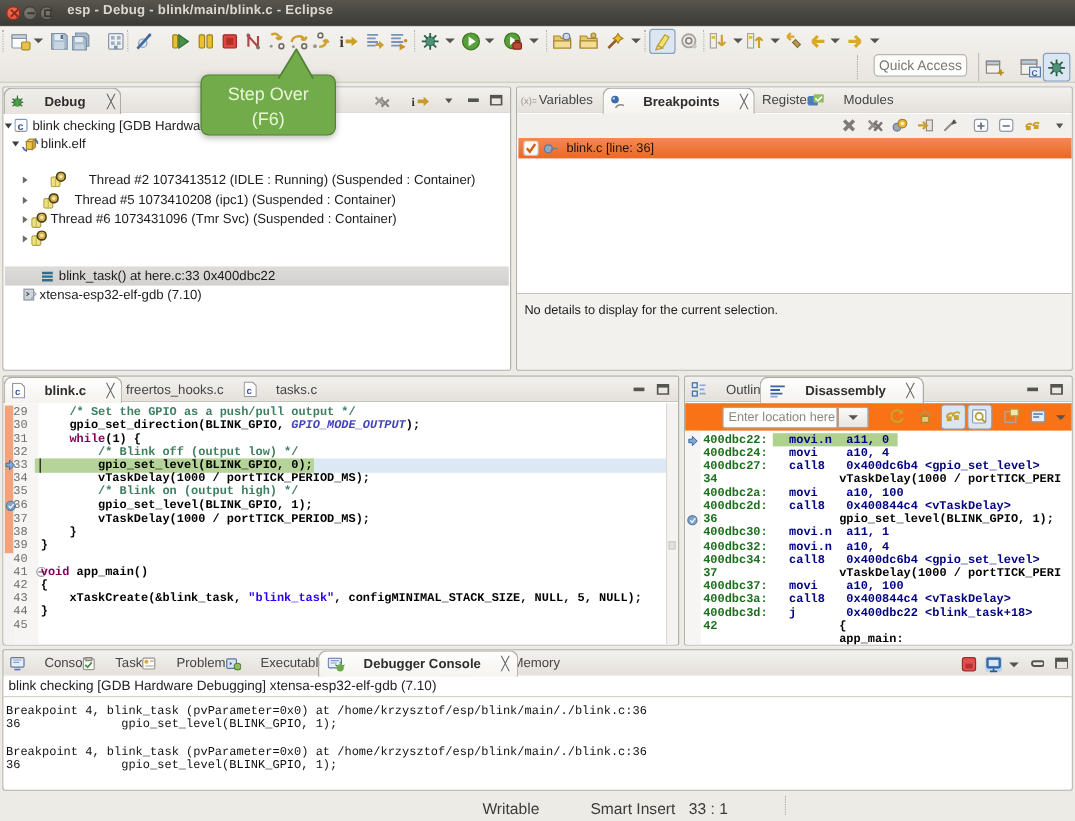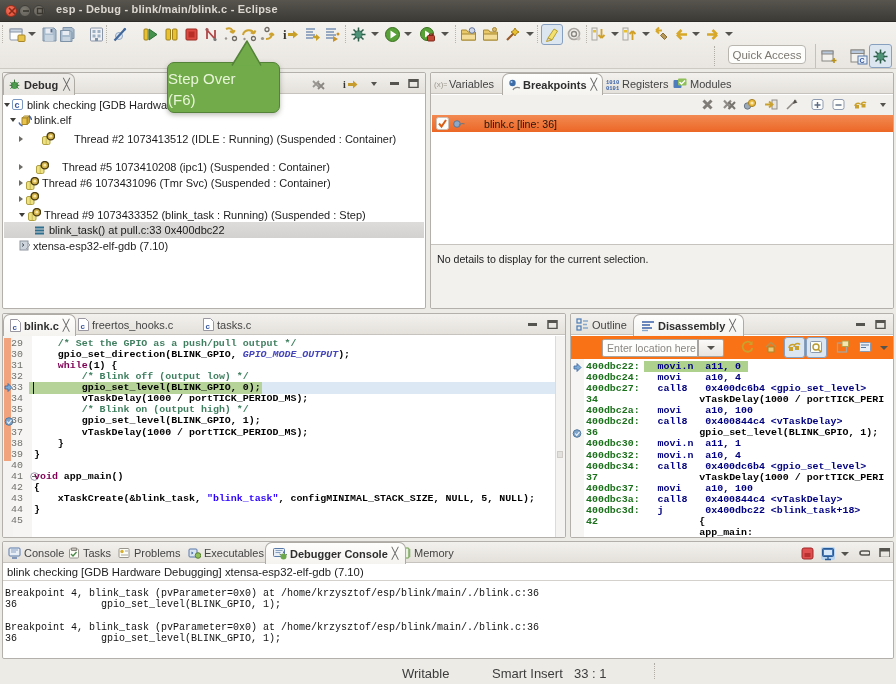--- a/index.html
+++ b/index.html
@@ -10,21 +10,21 @@
 #title-text{position:absolute;left:56px;top:3px;font-size:11px;font-weight:bold;color:#dcd8d1;letter-spacing:.2px}
 
 #toolbar{position:absolute;left:0;top:22px;width:896px;height:47px;background:linear-gradient(#f4f2ee,#e9e6e1);border-bottom:1px solid #cdcac4}
 .ticon{position:absolute;top:4px;width:17px;height:17px}
 .tsep{position:absolute;top:3px;width:1px;height:18px;border-left:1px dotted #b8b5af}
 .darr{position:absolute;top:10px;width:0;height:0;border-left:4px solid transparent;border-right:4px solid transparent;border-top:4.5px solid #55534e}
 #quickaccess{position:absolute;left:728px;top:23px;width:78px;height:19px;background:#fdfdfc;border:1px solid #b9b6b0;border-radius:4px;font-size:11.5px;color:#7a776f;text-align:center;line-height:19px}
 
 .panel{position:absolute;background:#fff;border:1px solid #b3b0ab;border-radius:2px}
 .tabstrip{position:absolute;left:0;right:0;top:0;height:21px;background:linear-gradient(#f3f1ee,#e4e1db);border-bottom:1px solid #c6c3be;border-radius:2px 2px 0 0}
-.tab{position:absolute;top:0;height:21px;font-size:11px;color:#444;display:flex;align-items:center;gap:3px;padding:0 7px;white-space:nowrap}
+.tab{position:absolute;top:0;height:21px;font-size:11px;color:#444;display:flex;align-items:center;gap:16px;padding:0 7px;white-space:nowrap}
 .tab.active{height:22px;background:linear-gradient(#fefefd,#f4f3f0);border:1px solid #aeaba5;border-bottom:none;border-radius:7px 7px 0 0;font-weight:bold;color:#2e2e2e;z-index:2}
 .minmax{position:absolute;top:6px;width:11px;height:9px}
 .viewmenu{position:absolute;top:9px;width:0;height:0;border-left:3.5px solid transparent;border-right:3.5px solid transparent;border-top:4px solid #55534e}
 
 .trow{position:absolute;left:0;height:15.7px;display:flex;align-items:center;font-size:11px;color:#1c1c1c;white-space:nowrap}
 .twisty{width:0;height:0;display:inline-block}
 .tw-c{border-top:3.5px solid transparent;border-bottom:3.5px solid transparent;border-left:4.5px solid #6e6c67}
 .tw-e{border-left:3.5px solid transparent;border-right:3.5px solid transparent;border-top:4.5px solid #3f3d39}
 
 .codeline{position:absolute;white-space:pre;font-family:"Liberation Mono",monospace;font-size:9.95px;font-weight:bold;color:#000;line-height:11.07px}
@@ -300,21 +300,21 @@
         <span class="twisty tw-e"></span>
         <svg width="14" height="13" viewBox="0 0 14 13">
           <path d="M4 4 l2.5-2 h5 l-2.5 2 z" fill="#f0da7e" stroke="#a8862a"></path>
           <path d="M9 4 l2.5-2 v6.5 l-2.5 2 z" fill="#d0a838" stroke="#a8862a"></path>
           <rect x="4" y="4" width="5" height="6.5" fill="#e8c44a" stroke="#a8862a"></rect>
           <path d="M1 8.5 a5.5 5.5 0 0 0 3.5 3.5" fill="none" stroke="#4a66a8" stroke-width="1.5"></path>
           <path d="M13.5 6 a5.5 5.5 0 0 0 -2.5-4" fill="none" stroke="#4a66a8" stroke-width="1.5"></path>
         </svg>
         <span>blink.elf</span>
       </div>
-    <div class="trow" style="top:36px;left:16px;gap:19px">
+    <div class="trow" style="top:47px;left:16px;gap:19px">
         <span class="twisty tw-c"></span>
         <svg width="13" height="13" viewBox="0 0 13 13">
           <rect x="0.5" y="4.5" width="7.5" height="8" rx="1.5" fill="#ece285" stroke="#b0a040"></rect>
           <path d="M4.2 5 v7" stroke="#c8b850" stroke-width="1"></path>
           <circle cx="8.8" cy="4.2" r="3.7" fill="#d4b44a" stroke="#4a3c14" stroke-width="1.4"></circle>
           <circle cx="8.8" cy="4.2" r="1.4" fill="#f4e8b0"></circle>
         </svg>
         <span>Thread #2 1073413512 (IDLE : Running) (Suspended : Container)</span>
       </div>
     <div class="trow" style="top:64.6px;left:16px;gap:13px">
@@ -339,35 +339,25 @@
       </div>
     <div class="trow" style="top:96px;left:16px;gap:3px">
         <span class="twisty tw-c"></span>
         <svg width="13" height="13" viewBox="0 0 13 13">
           <rect x="0.5" y="4.5" width="7.5" height="8" rx="1.5" fill="#ece285" stroke="#b0a040"></rect>
           <path d="M4.2 5 v7" stroke="#c8b850" stroke-width="1"></path>
           <circle cx="8.8" cy="4.2" r="3.7" fill="#d4b44a" stroke="#4a3c14" stroke-width="1.4"></circle>
           <circle cx="8.8" cy="4.2" r="1.4" fill="#f4e8b0"></circle>
         </svg>
       </div>
-    <div class="trow" style="top:111.7px;left:16px;gap:3px">
-        <span class="twisty tw-e"></span>
-        <svg width="13" height="13" viewBox="0 0 13 13">
-          <rect x="0.5" y="4.5" width="7.5" height="8" rx="1.5" fill="#ece285" stroke="#b0a040"></rect>
-          <path d="M4.2 5 v7" stroke="#c8b850" stroke-width="1"></path>
-          <circle cx="8.8" cy="4.2" r="3.7" fill="#d4b44a" stroke="#4a3c14" stroke-width="1.4"></circle>
-          <circle cx="8.8" cy="4.2" r="1.4" fill="#f4e8b0"></circle>
-        </svg>
-        <span>Thread #9 1073433352 (blink_task : Running) (Suspended : Step)</span>
-      </div>
     <div class="trow" style="top:127.4px;left:31px;gap:4px">
         <svg width="11" height="11" viewBox="0 0 11 11">
           <path d="M1 2.5 h9 M1 5.5 h9 M1 8.5 h9" stroke="#2e6e8e" stroke-width="2"></path>
         </svg>
-        <span>blink_task() at pull.c:33 0x400dbc22</span>
+        <span>blink_task() at here.c:33 0x400dbc22</span>
       </div>
     <div class="trow" style="top:143.1px;left:15px;gap:2px">
         <svg width="13" height="13" viewBox="0 0 13 13">
           <rect x="2" y="2" width="8" height="9" fill="#cdd4dc" stroke="#8d959e"></rect>
           <path d="M4 4.5 l2 1.5 -2 1.5" stroke="#4a5560" fill="none"></path>
           <path d="M10 4 l2 2 -4 4" stroke="#9aa2ab" fill="none"></path>
         </svg>
         <span>xtensa-esp32-elf-gdb (7.10)</span>
       </div>
   </div>
@@ -442,21 +432,21 @@
   <div id="bp-list" style="position:absolute;left:0;top:42px;right:0;height:129px;background:#fff"></div>
   <div id="bp-row" style="position:absolute;left:1px;top:42px;width:461px;height:17px;background:linear-gradient(#f28a52,#ec6726);display:flex;align-items:center;font-size:10.6px;color:#26130a">
     <svg style="margin-left:4px" width="13" height="13" viewBox="0 0 13 13">
         <rect x="0.5" y="0.5" width="12" height="12" rx="2" fill="#fdfdfc" stroke="#c8c2ba"></rect>
         <path d="M3 6.5 l2.5 3 L10 3" stroke="#d95f17" stroke-width="2" fill="none"></path>
       </svg>
     <svg style="margin-left:3px" width="13" height="12" viewBox="0 0 13 12">
         <circle cx="5" cy="6" r="3.3" fill="#8fa8c8" stroke="#5c7693"></circle>
         <path d="M7 7.5 a4 3 0 0 1 5.5-1.5" fill="none" stroke="#777" stroke-width="1.1"></path>
       </svg>
-    <span style="margin-left:19px">blink.c [line: 36]</span>
+    <span style="margin-left:7px">blink.c [line: 36]</span>
   </div>
   <div id="bp-details" style="position:absolute;left:0;top:171px;right:0;bottom:0;background:#f2f1ee;border-top:1px solid #c6c3be;border-radius:0 0 2px 2px;font-size:10.6px;color:#222;padding:8px 0 0 6px">No details to display for the current selection.</div>
 </div>
 
 <div class="panel" id="editorpanel" style="left:2px;top:313px;width:564px;height:225px">
   <div class="tabstrip"></div>
   <div class="tab active" style="left:0;padding:0 6px">
     <svg width="11" height="13" viewBox="0 0 11 13">
         <path d="M0.5 0.5 h7 l3 3 v9 h-10 z" fill="#fff" stroke="#9a97a0"></path>
         <text x="2.5" y="10.5" font-size="8" font-weight="bold" fill="#3858a0" font-family="Liberation Sans">c</text>
@@ -710,19 +700,19 @@
   </div>
 </div>
 
 <div id="statusbar" style="position:absolute;left:0;top:660px;width:896px;height:24px;font-size:13px;color:#3c3c3c">
   <span class="abs" style="left:402px;top:6px">Writable</span>
   <span class="abs" style="left:492px;top:6px">Smart Insert</span>
   <span class="abs" style="left:574px;top:6px">33 : 1</span>
   <span class="abs" style="left:654px;top:3px;height:16px;border-left:1px dotted #b0ada7"></span>
 </div>
 
-<div id="tooltip" style="position:absolute;left:167px;top:62px;width:113px;height:51px;background:#71ab4a;border:1.5px solid #538238;border-radius:7px;z-index:50;text-align:left;color:#e9f5d9;font-size:15px;line-height:21px;box-shadow:0 2px 5px rgba(60,60,50,.35)">
+<div id="tooltip" style="position:absolute;left:167px;top:62px;width:113px;height:51px;background:#71ab4a;border:1.5px solid #538238;border-radius:7px;z-index:50;text-align:center;color:#e9f5d9;font-size:15px;line-height:21px;box-shadow:0 2px 5px rgba(60,60,50,.35)">
   <div style="margin-top:5px">Step Over</div>
   <div>(F6)</div>
 </div>
 <svg class="abs" style="left:225px;top:39px;z-index:51" width="44" height="27">
     <path d="M7,26.5 L22,2 L36,26.5" fill="#71ab4a" stroke="#538238" stroke-width="1.5" stroke-linejoin="round"></path>
   </svg>
 
 </body></html>

